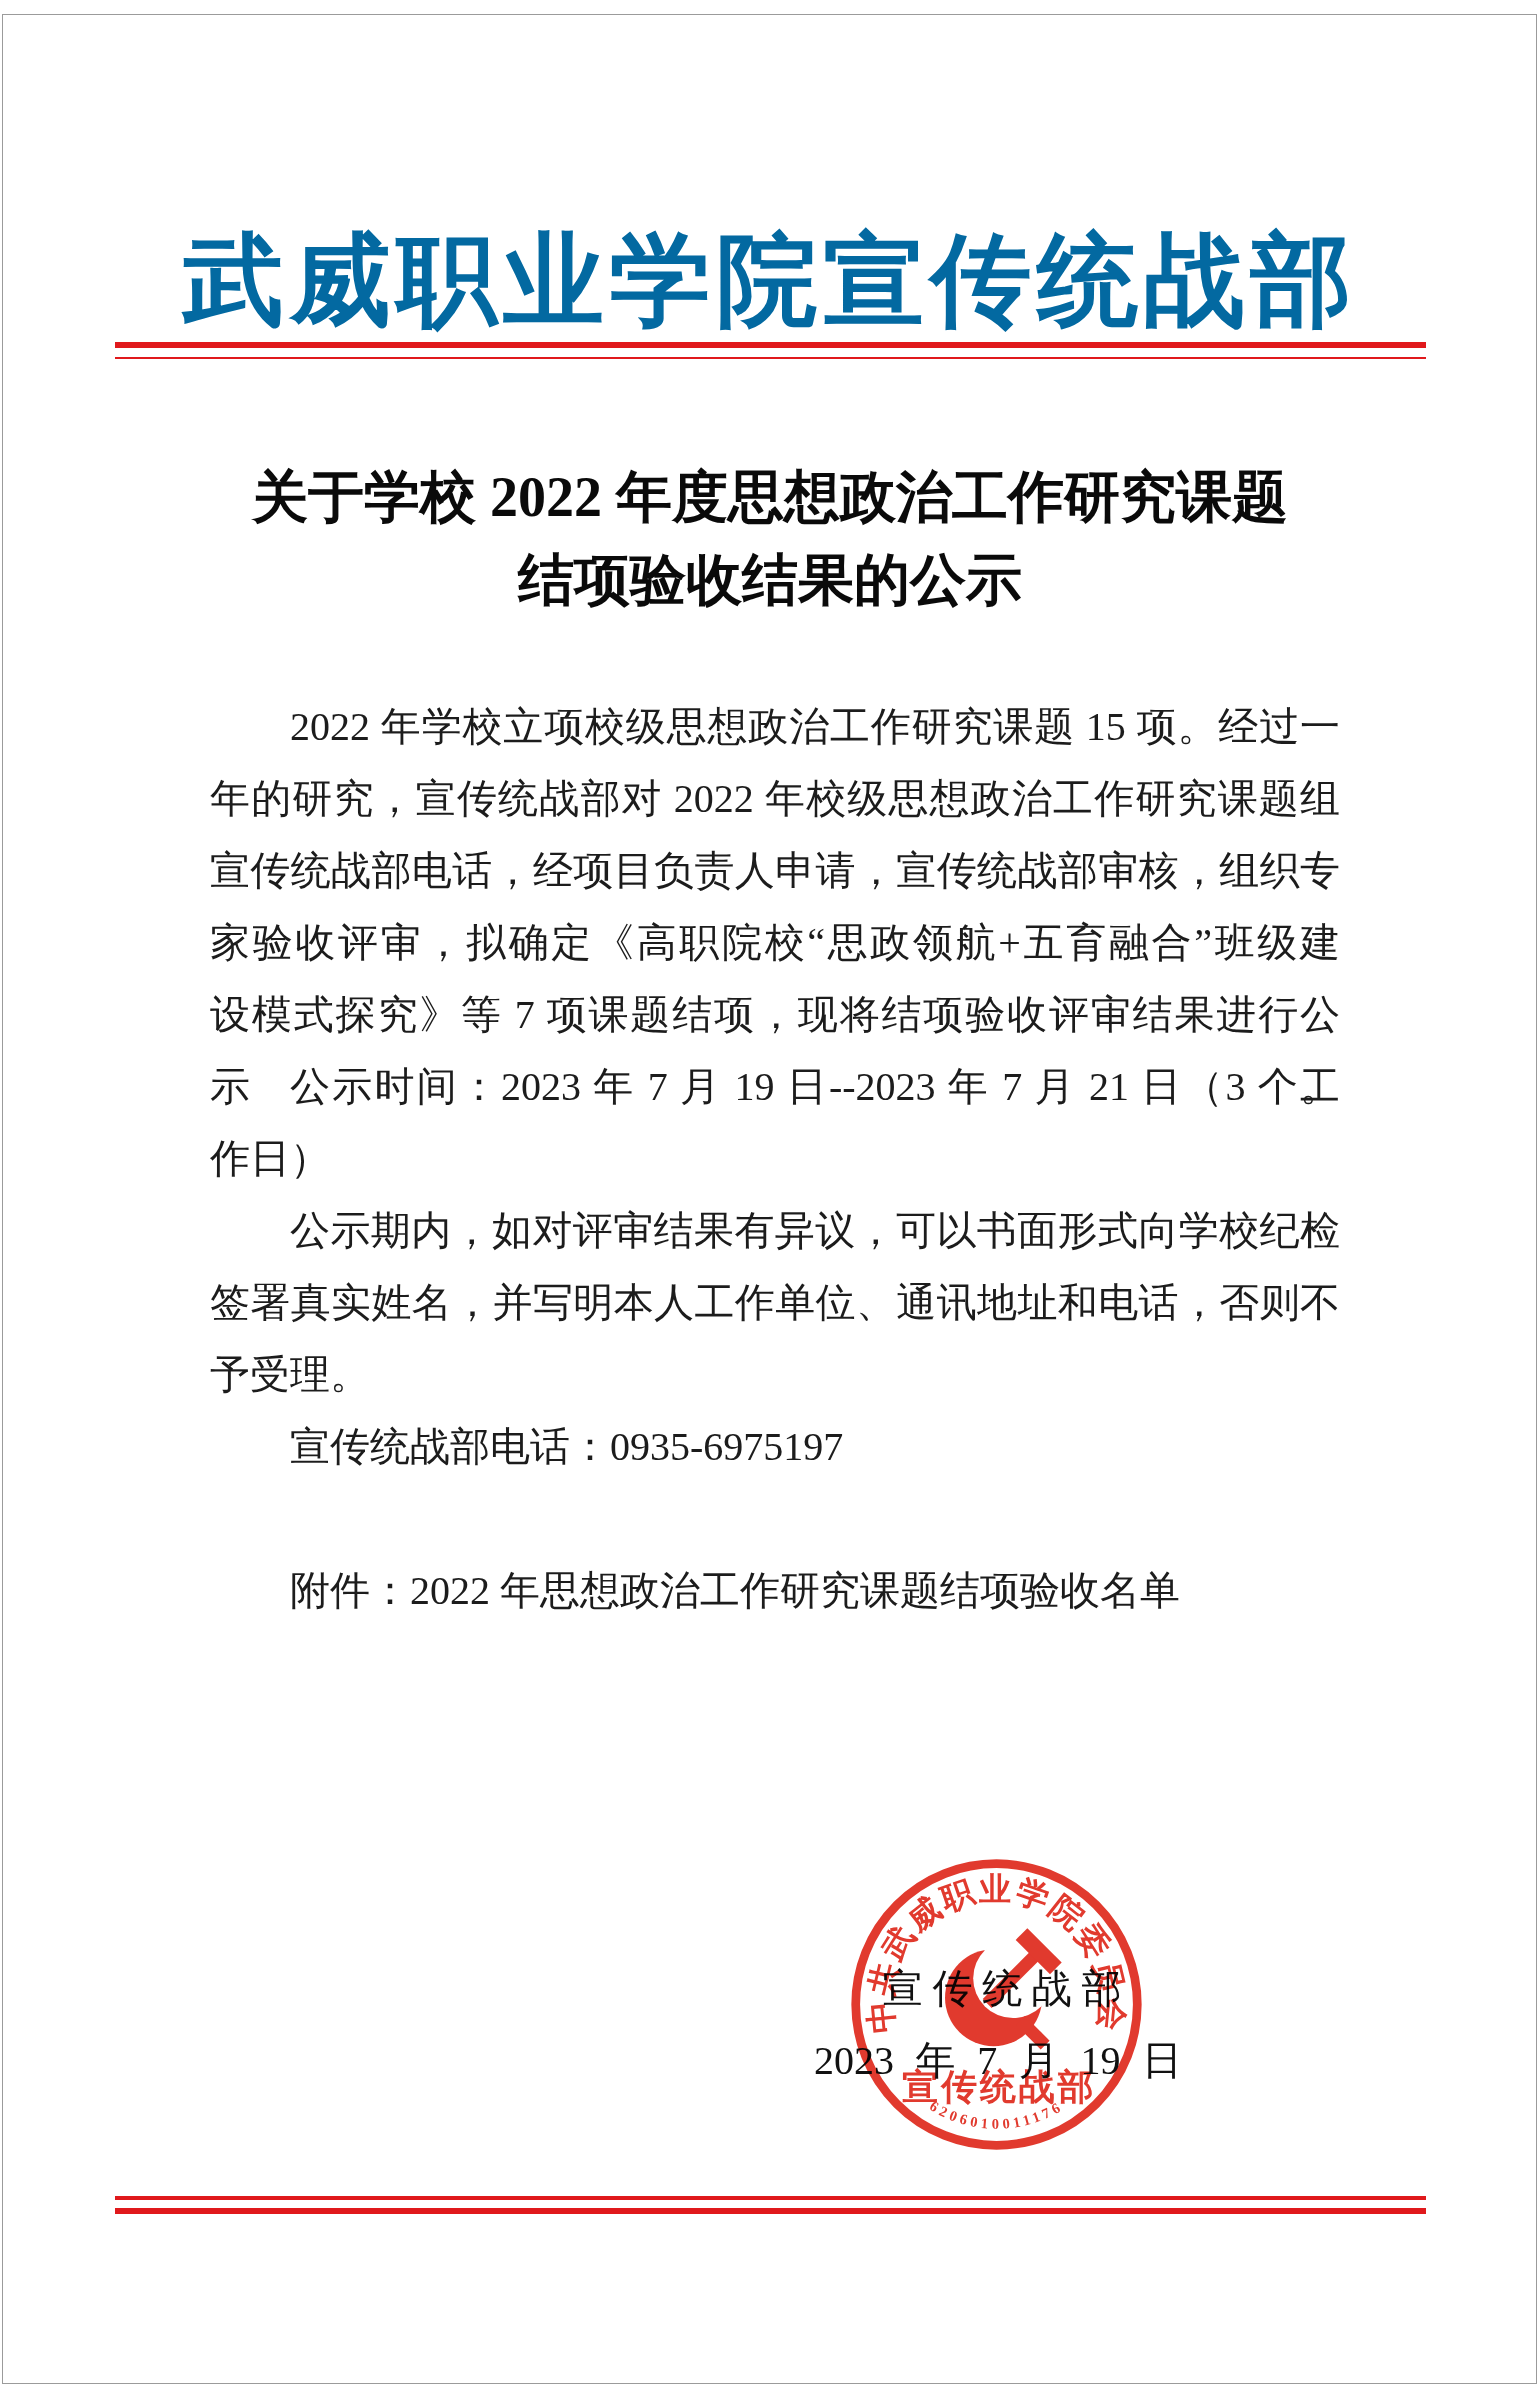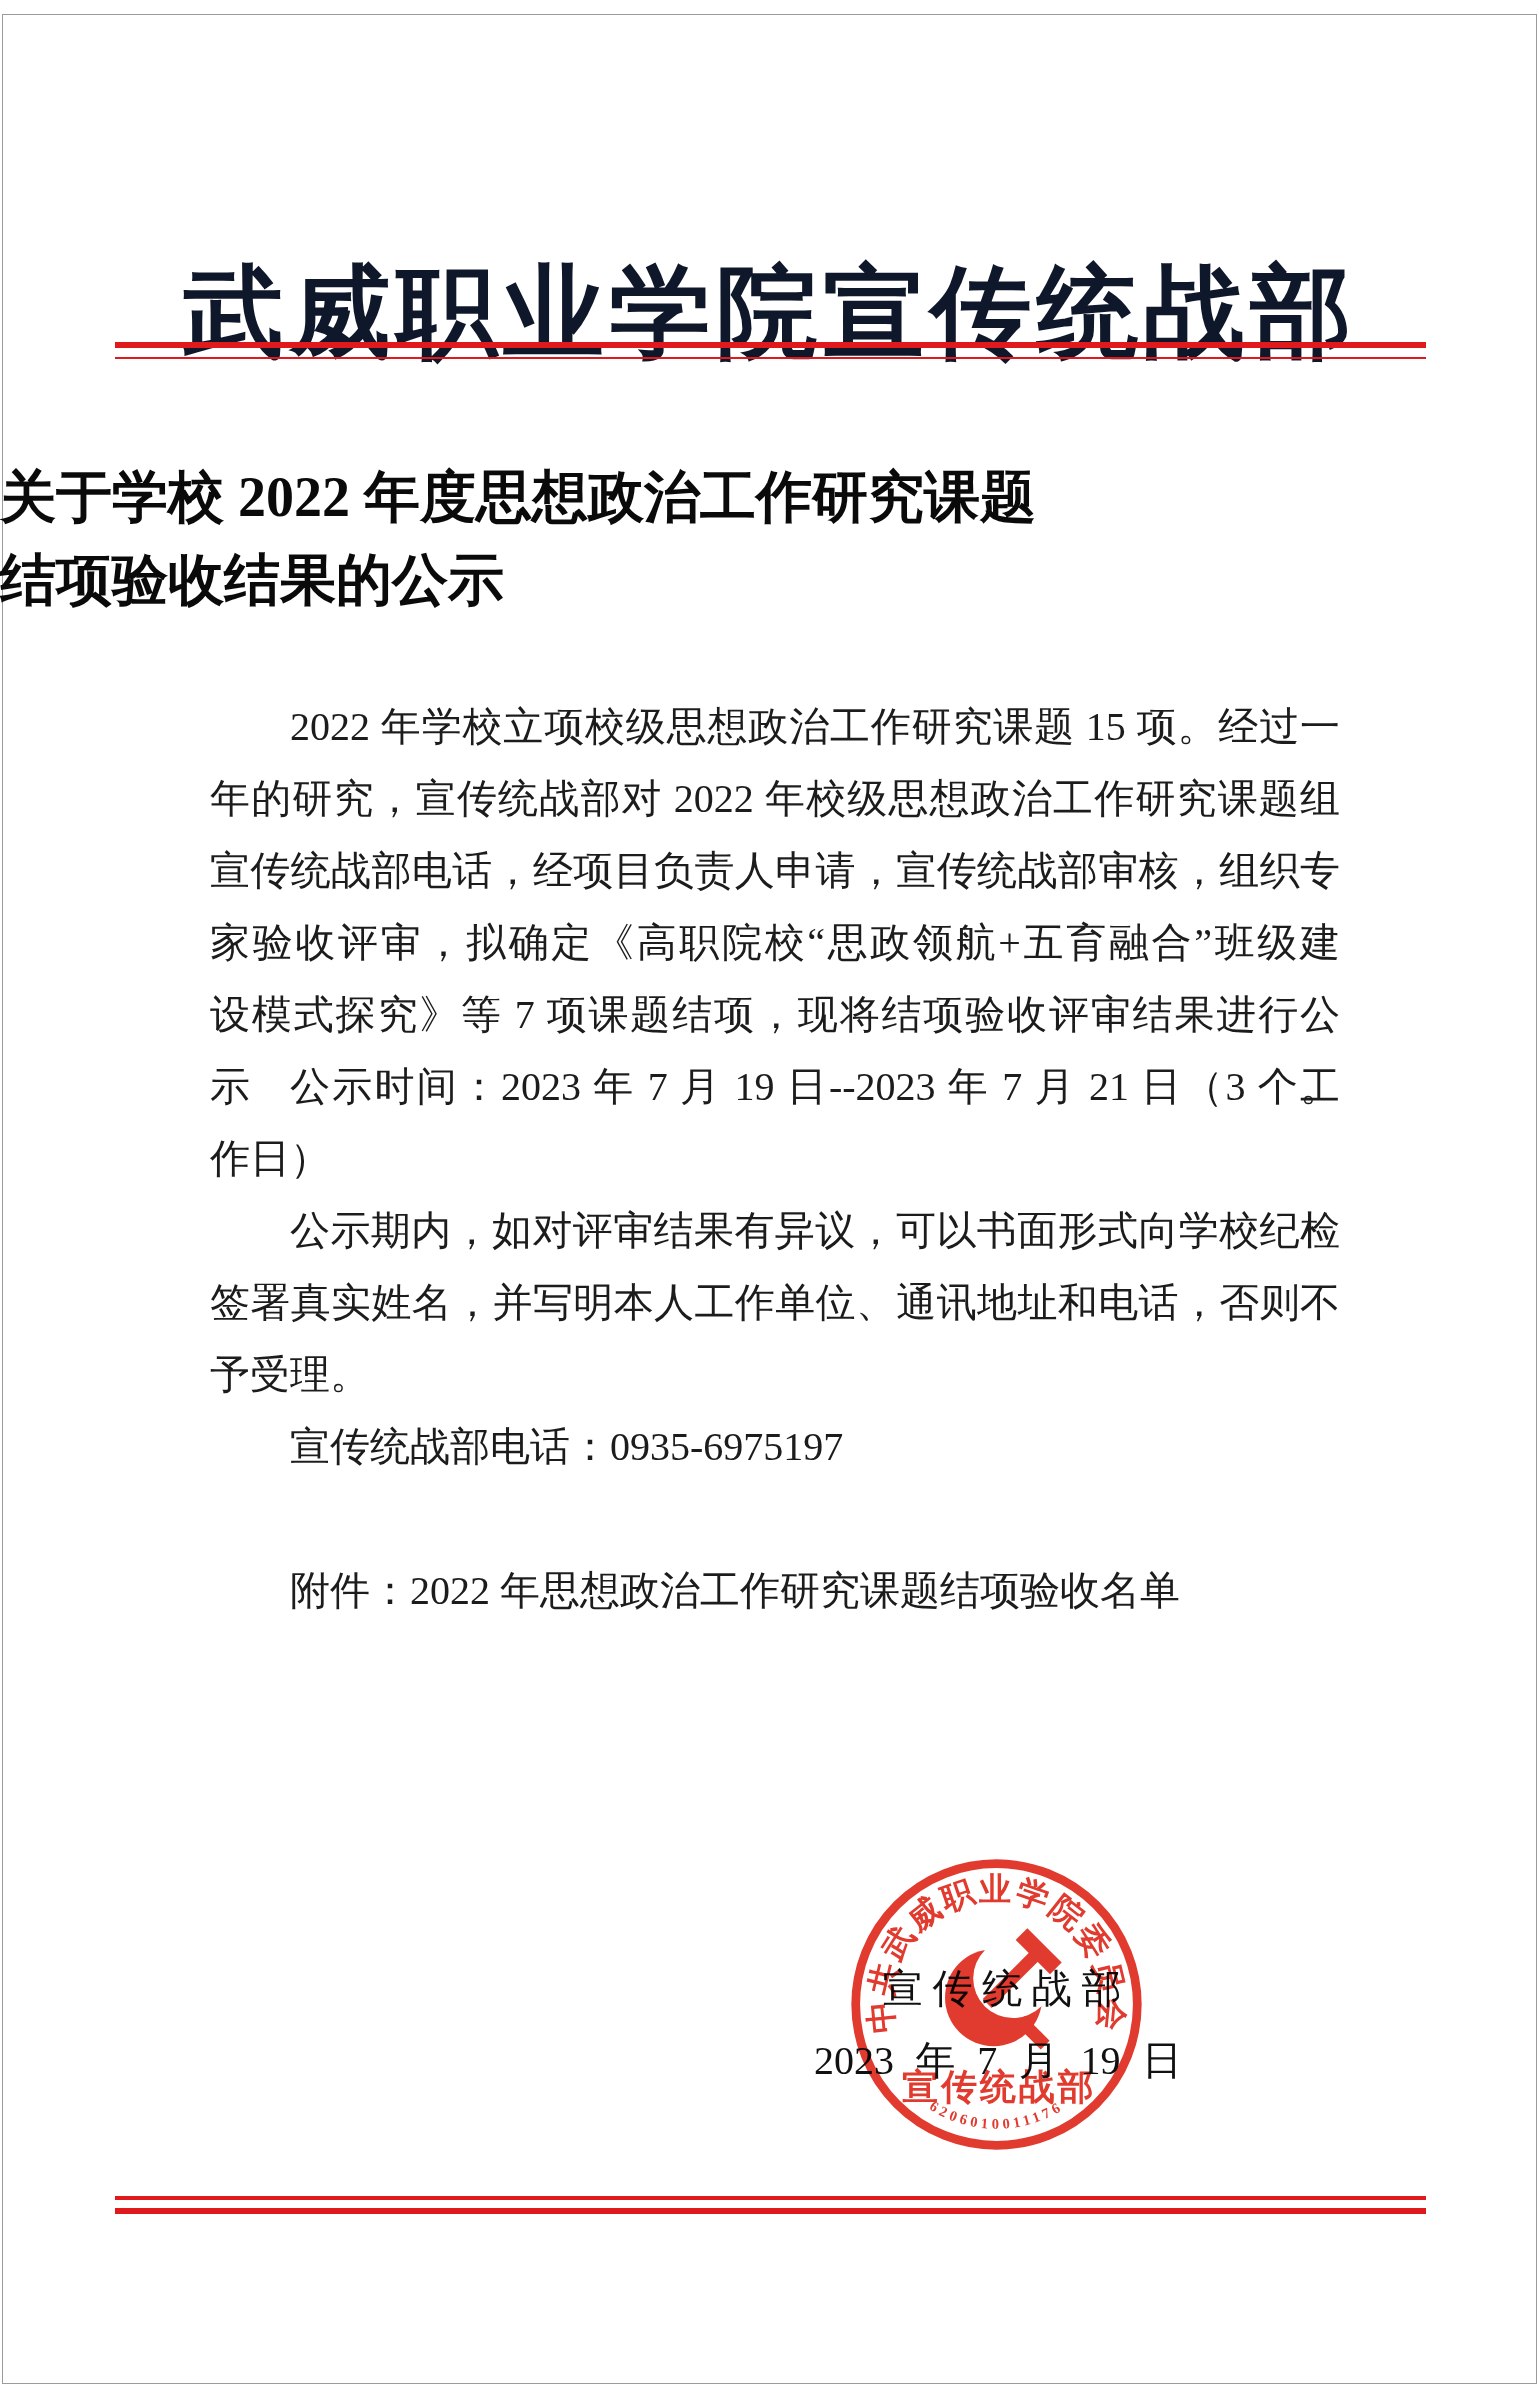--- a/index.html
+++ b/index.html
@@ -7,29 +7,29 @@
     position:relative;width:1540px;height:2399px;background:#ffffff;overflow:hidden;
     font-family:"Liberation Serif","DejaVu Serif",serif;color:#1c1c1c;
   }
   .frame{
     position:absolute;top:13.6px;left:1.9px;right:2.9px;bottom:15.5px;
     border:1.9px solid #9b9b9b;background:#ffffff;
   }
   .letterhead{
     position:absolute;top:221px;left:0;right:0;
     text-align:center;font-size:101px;line-height:120px;
-    font-weight:bold;letter-spacing:5.8px;color:#0f172a;white-space:nowrap;margin-top:32px;
+    font-weight:bold;letter-spacing:5.8px;color:#0369a1;white-space:nowrap;
   }
   .rule-top{
     position:absolute;left:115px;right:114px;top:342px;height:16.5px;
     border-top:6.8px solid #e0191c;border-bottom:2.9px solid #e0191c;
     box-sizing:border-box;
   }
   .doc-title{
-    position:absolute;top:456px;left:0;right:0;
+    position:absolute;top:456px;left:0;right:0;text-align:center;
     font-size:56px;line-height:83px;font-weight:bold;color:#0a0a0a;
   }
   .body-text{
     position:absolute;left:210px;width:1130px;top:691px;
     font-size:40px;line-height:72px;
   }
   .line{height:72px;white-space:nowrap;}
   .fill{text-align:justify;text-align-last:justify;white-space:normal;}
   .indent{text-indent:80px;}
   .spacer{height:72px;}

